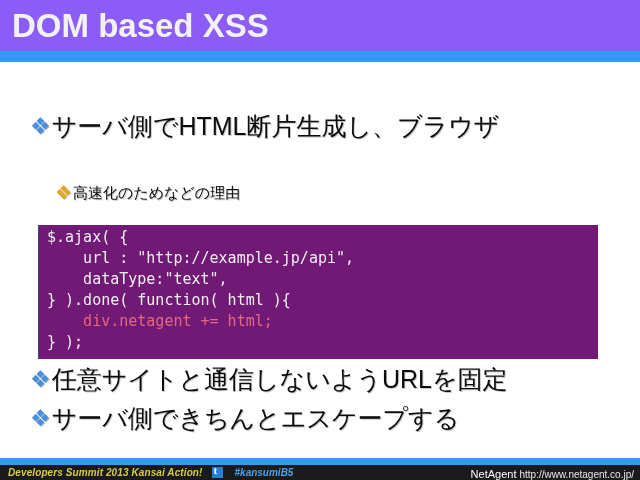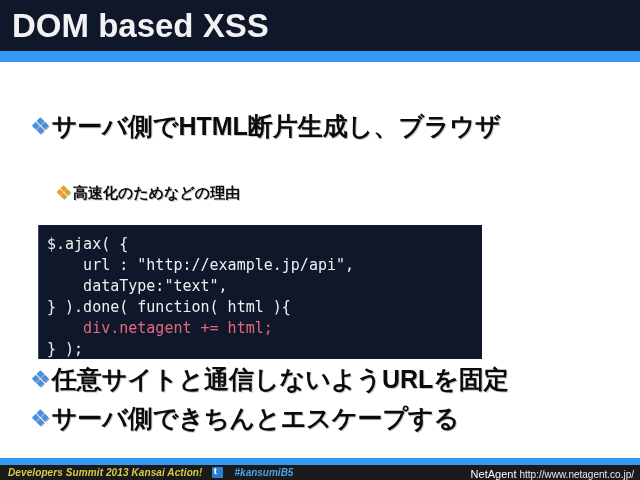--- a/index.html
+++ b/index.html
@@ -14,21 +14,21 @@
     overflow: hidden;
     font-family: "Liberation Sans", "DejaVu Sans", sans-serif;
   }
 
   
   .slide-header {
     position: absolute;
     left: 0; top: 0;
     width: 640px;
     height: 51px;
-    background: #0f172a;
+    background: #8b5cf6;
   }
   .slide-title {
     position: absolute;
     left: 12px;
     top: 6px;
     font-size: 33px;
     font-weight: bold;
     color: #f2f2f2;
     letter-spacing: 0px;
     line-height: 40px;
@@ -65,46 +65,46 @@
     flex: 0 0 auto;
     text-shadow: 1px 1px 0 rgba(0,0,0,0.30);
   }
   .bullet-glyph.sub {
     color: #e8a317;
     font-size: 19px;
     line-height: 26px;
   }
   .bullet-text {
     font-size: 25px;
-    font-weight: bold;
+    font-weight: normal;
     line-height: 30px;
     color: #0b0b0b;
     text-shadow: 1px 1px 0 rgba(0,0,0,0.22);
   }
   .bullet-text.sub {
     font-size: 15px;
     line-height: 26px;
   }
   .bullet-text .l2 { display: block; }
 
   #bullet-main { left: 30px; top: 49px; }
   #bullet-sub  { left: 55px; top: 118px; }
   #bullet-url  { left: 30px; top: 302px; }
   #bullet-esc  { left: 30px; top: 341px; }
 
   
   .code-block {
     position: absolute;
     left: 38px;
     top: 163px;
-    width: 444px;
+    width: 560px;
     height: 134px;
-    background: #0f172a;
+    background: #701a75;
     box-sizing: border-box;
-    padding: 9px 0 0 8px;
+    padding: 2px 0 0 8px;
     border-left: 1px solid #3a4570;
   }
   .code-line {
     font-family: "DejaVu Sans Mono", "Liberation Mono", monospace;
     font-size: 15px;
     line-height: 21px;
     color: #f0f0f0;
     white-space: pre;
   }
   .code-line.highlight { color: #e8677e; }

